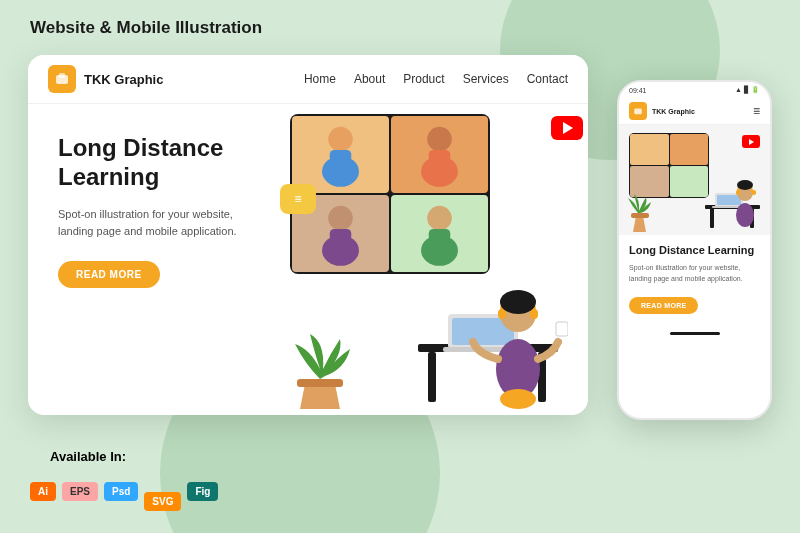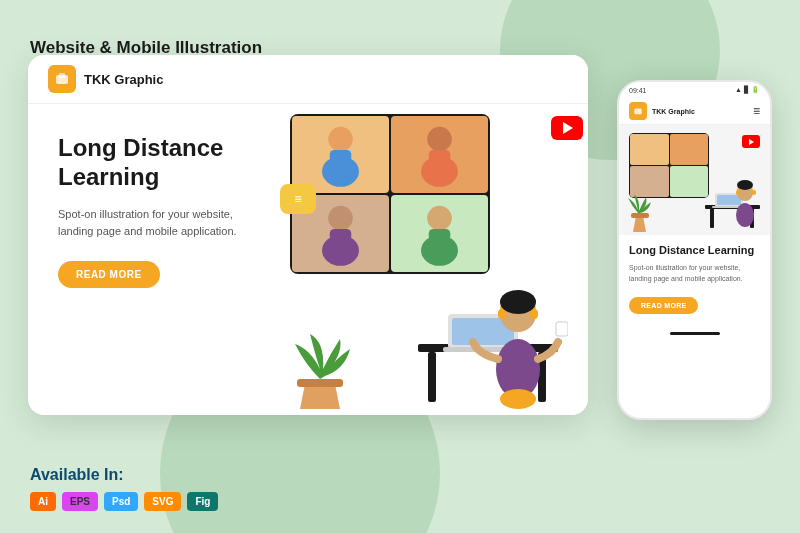--- a/index.html
+++ b/index.html
@@ -35,21 +35,20 @@
     }
 
     .page-title {
       position: absolute;
       top: 18px;
       left: 30px;
       font-size: 17px;
       font-weight: 700;
       color: #1a1a1a;
       z-index: 10;
-      margin-top: 20px;
     }
 
     
     .browser-card {
       position: absolute;
       top: 55px;
       left: 28px;
       width: 560px;
       height: 360px;
       background: #ffffff;
@@ -391,60 +390,68 @@
     }
 
     
     .available-section {
       position: absolute;
       bottom: 22px;
       left: 30px;
       z-index: 10;
     }
     .available-title {
-      font-size: 16px;
-      font-weight: 700;
-      color: #0c4a6e;
+      font-size: 13px;
+      font-weight: 700;
+      color: #000000;
       margin-bottom: 8px;
+      margin-left: 20px;
     }
     .format-badges {
       display: flex;
       gap: 6px;
       align-items: center;
     }
     .badge {
       padding: 4px 8px;
       border-radius: 4px;
       font-size: 10px;
       font-weight: 700;
       cursor: pointer;
     }
     .badge-ai { background: #ff6b00; color: white; }
-    .badge-eps { background: #d946ef; color: #333; }
+    .badge-eps { background: #fca5a5; color: #333; }
     .badge-psd { background: #31a8ff; color: white; }
-    .badge-svg { background: #ff8c00; color: white; }
+    .badge-svg { background: #ff8c00; color: white; margin-top: 20px; }
     .badge-fig { background: #0f766e; color: white; }
   </style>
 </head>
 <body>
 
 <div class="bg-circle-top"></div>
 <div class="bg-circle-bottom"></div>
 
 <div class="page-title">Website &amp; Mobile Illustration</div>
 
 <div class="browser-card">
   <div class="browser-header">
     <div class="logo-box">
       <svg viewBox="0 0 16 16" fill="none">
         <rect x="2" y="4" width="12" height="9" rx="2" fill="white" opacity="0.8"></rect>
         <rect x="5" y="2" width="6" height="5" rx="1" fill="white" opacity="0.6"></rect>
       </svg>
     </div>
     <span class="brand-name">TKK Graphic</span>
+    <nav class="nav-links">
+      <a class="nav-link">Home</a>
+      <a class="nav-link">About</a>
+      <a class="nav-link">Product</a>
+      <a class="nav-link">Services</a>
+      <a class="nav-link">Contact</a>
+    </nav>
   </div>
 
   <div class="browser-content">
     <div class="hero-left">
       <h1 class="hero-title">Long Distance Learning</h1>
       <p class="hero-subtitle">Spot-on illustration for your website, landing page and mobile application.</p>
       <button class="read-more-btn">READ MORE</button>
     </div>
 
     <div class="hero-right">

